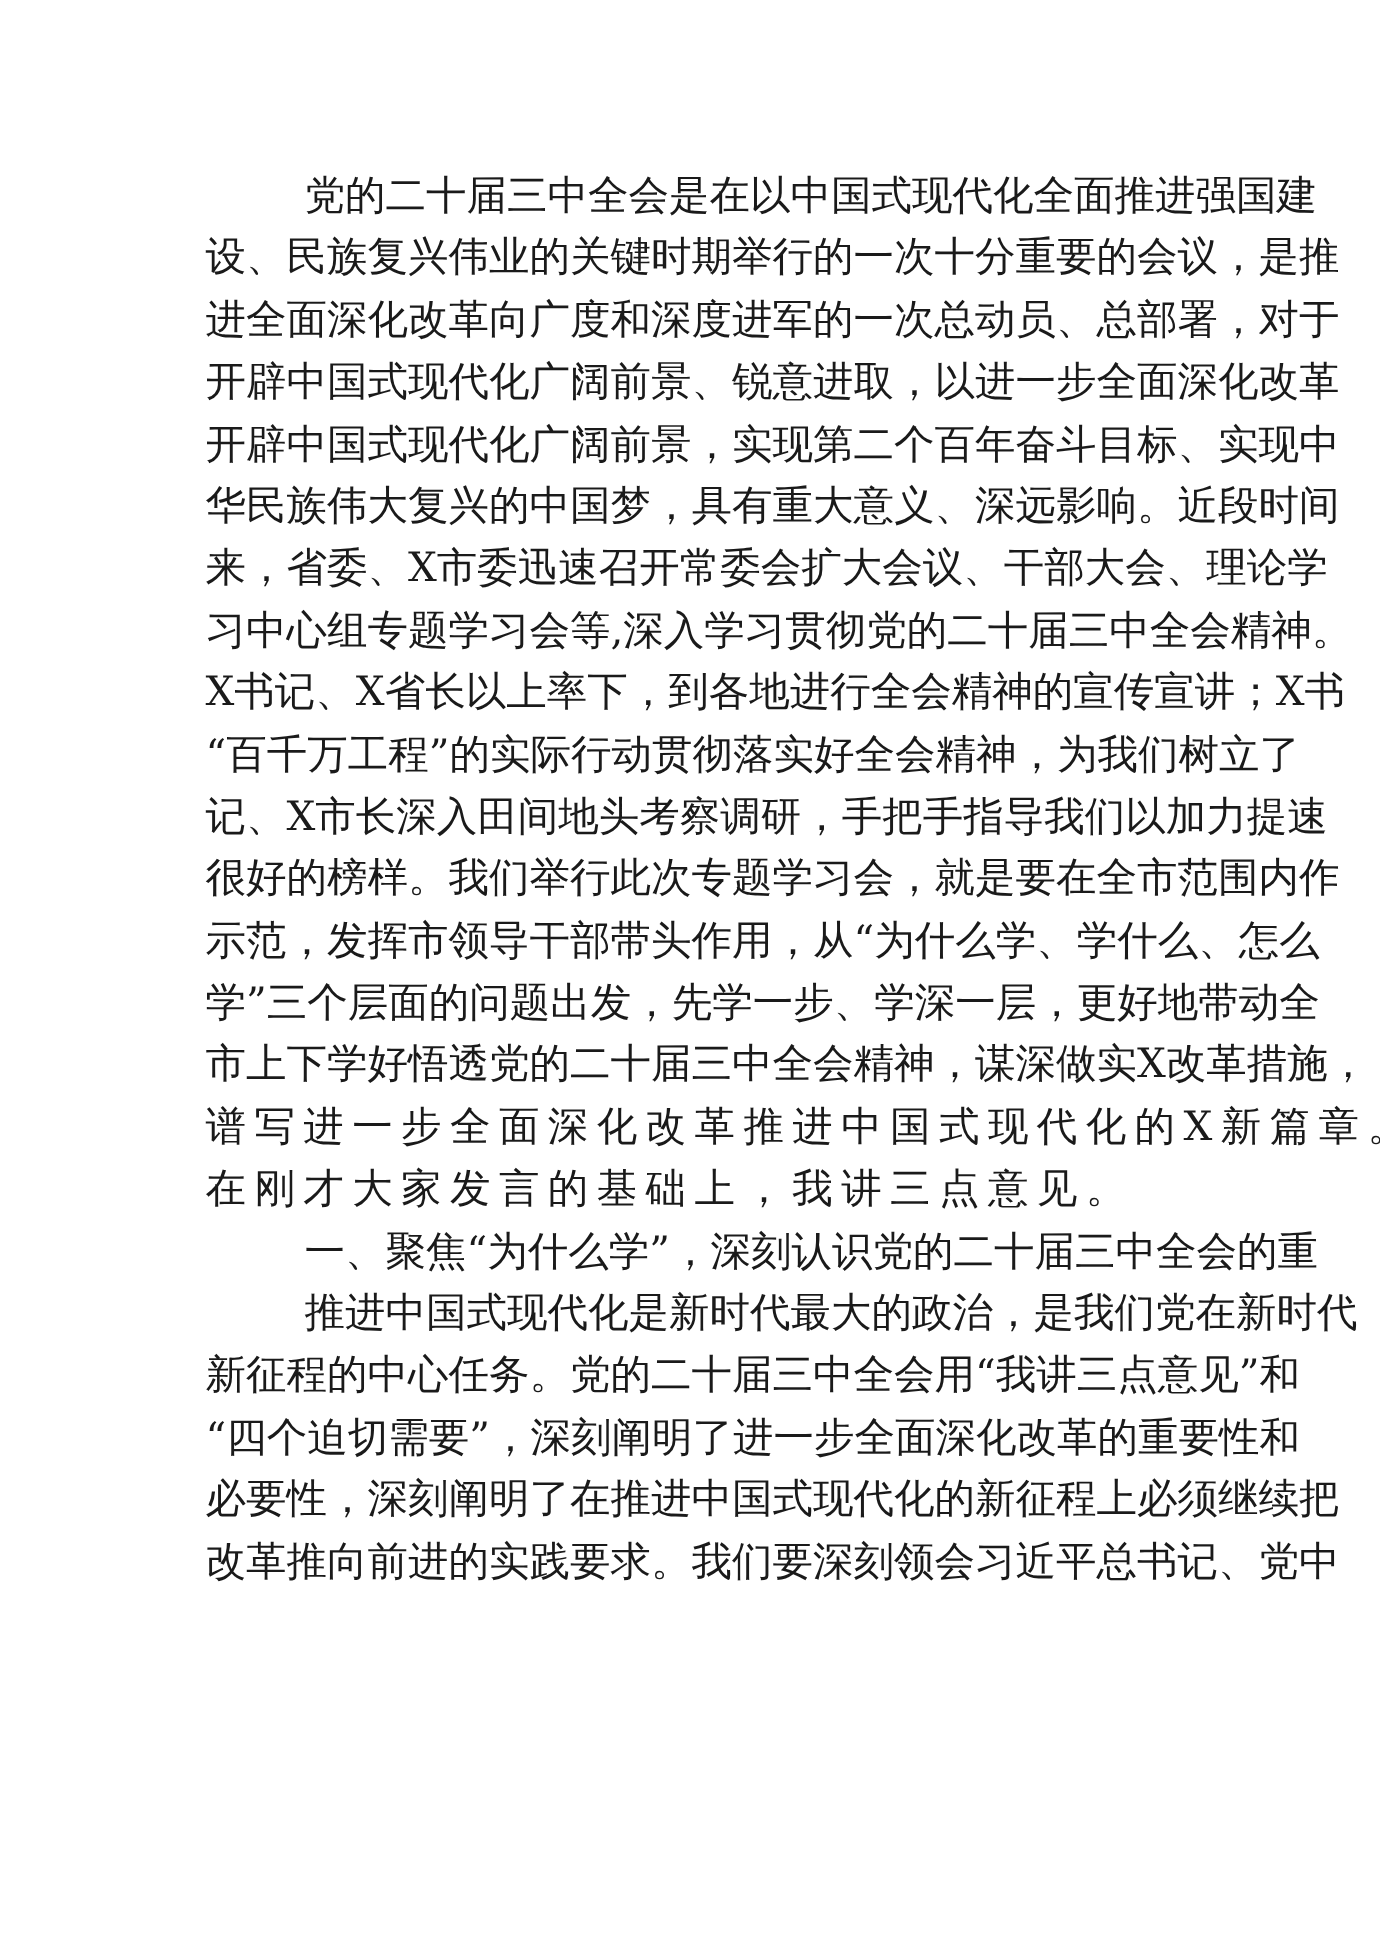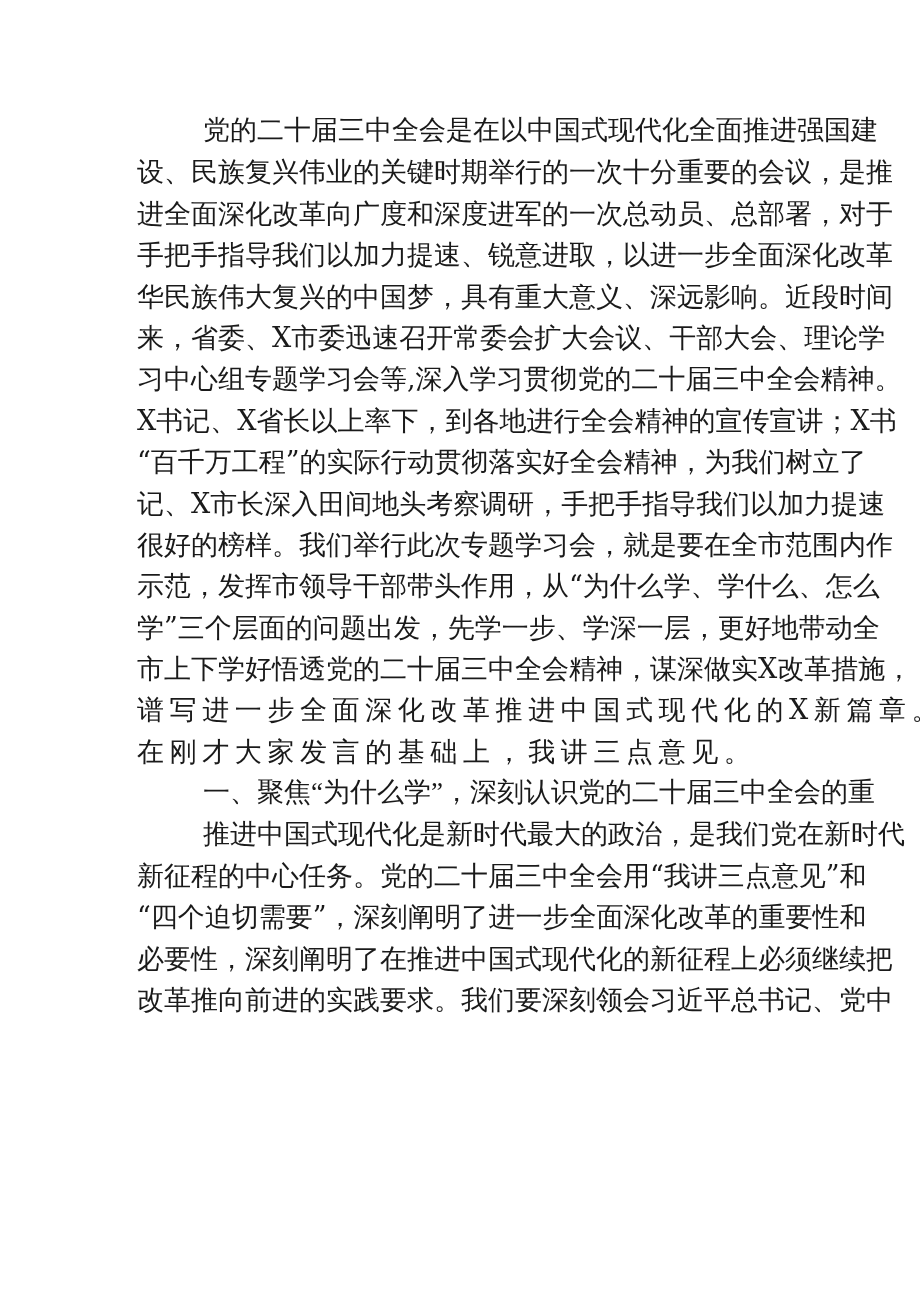--- a/index.html
+++ b/index.html
@@ -30,33 +30,33 @@
       text-align: justify;
       text-align-last: justify;
     }
     .line.short {
       text-align: left;
       text-align-last: left;
       letter-spacing: 5.6px;
     }
     .line.indent {
       padding-left: 66px;
-      font-family: Liberation Serif, serif;
     }
   </style>
 </head>
 <body>
 
 <div class="page">
 
   <div>
     <div class="line indent">党的二十届三中全会是在以中国式现代化全面推进强国建</div>
     <div class="line">设、民族复兴伟业的关键时期举行的一次十分重要的会议，是推</div>
     <div class="line">进全面深化改革向广度和深度进军的一次总动员、总部署，对于</div>
-    <div class="line">手把手指导我们以加力提速、锐意进取，以进一步全面深化改革</div>
+    <div class="line">开辟中国式现代化广阔前景、锐意进取，以进一步全面深化改革</div>
+    <div class="line">开辟中国式现代化广阔前景，实现第二个百年奋斗目标、实现中</div>
     <div class="line">华民族伟大复兴的中国梦，具有重大意义、深远影响。近段时间</div>
     <div class="line">来，省委、X市委迅速召开常委会扩大会议、干部大会、理论学</div>
     <div class="line">习中心组专题学习会等,深入学习贯彻党的二十届三中全会精神。</div>
     <div class="line">X书记、X省长以上率下，到各地进行全会精神的宣传宣讲；X书</div>
     <div class="line">“百千万工程”的实际行动贯彻落实好全会精神，为我们树立了</div>
     <div class="line">记、X市长深入田间地头考察调研，手把手指导我们以加力提速</div>
     <div class="line">很好的榜样。我们举行此次专题学习会，就是要在全市范围内作</div>
     <div class="line">示范，发挥市领导干部带头作用，从“为什么学、学什么、怎么</div>
     <div class="line">学”三个层面的问题出发，先学一步、学深一层，更好地带动全</div>
     <div class="line">市上下学好悟透党的二十届三中全会精神，谋深做实X改革措施，</div>

